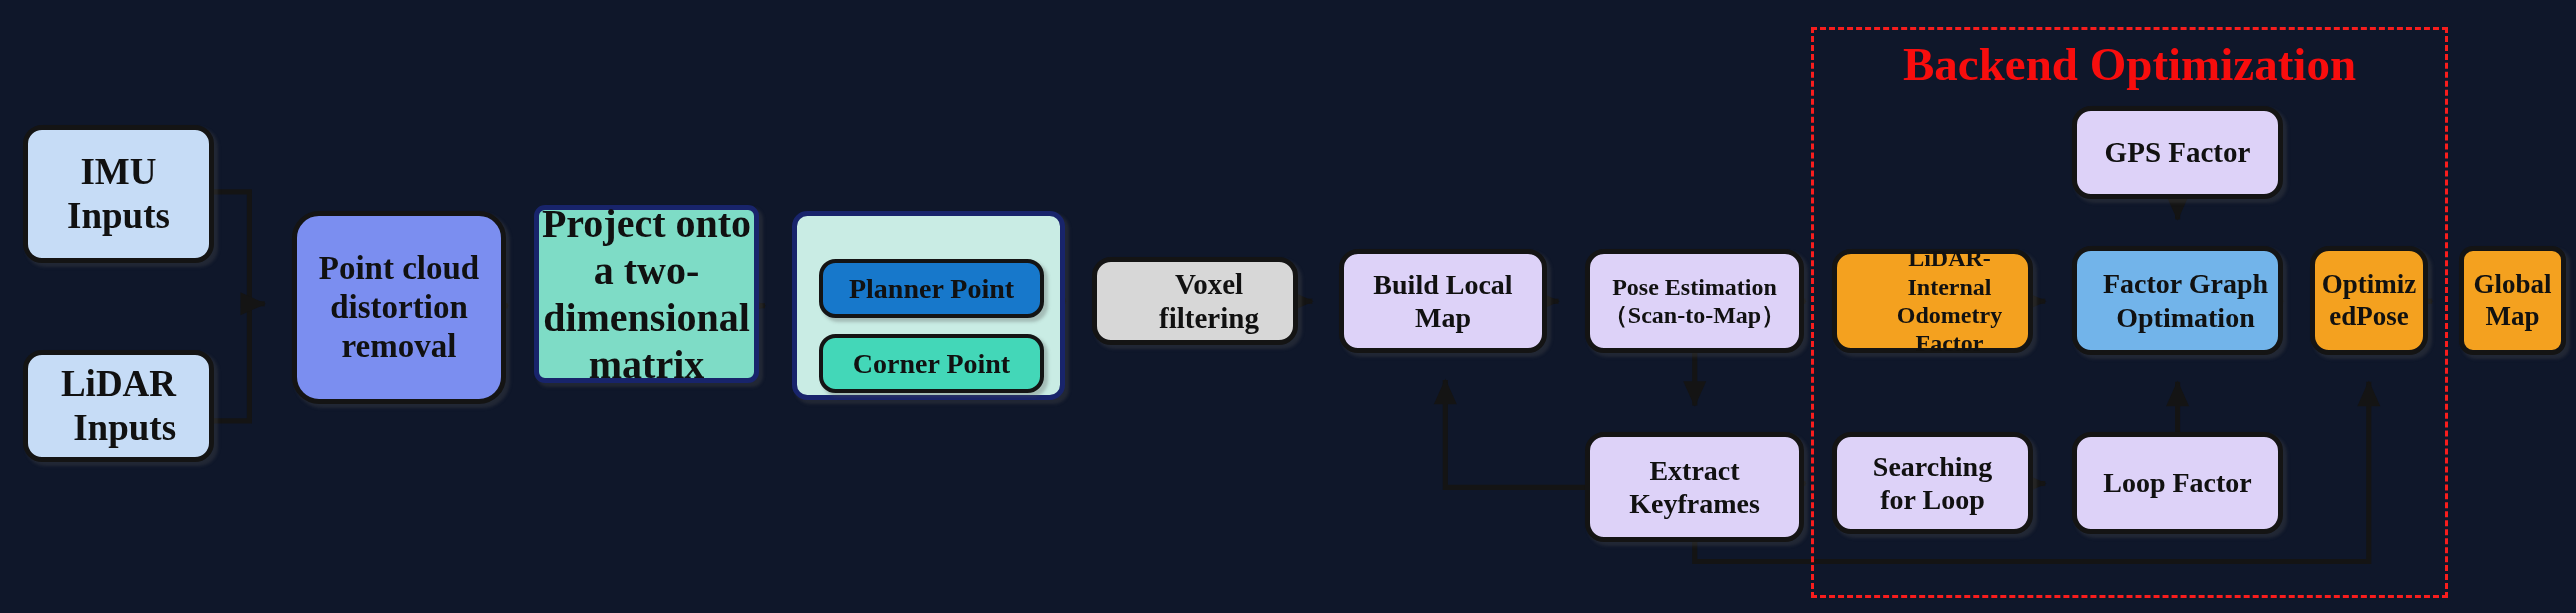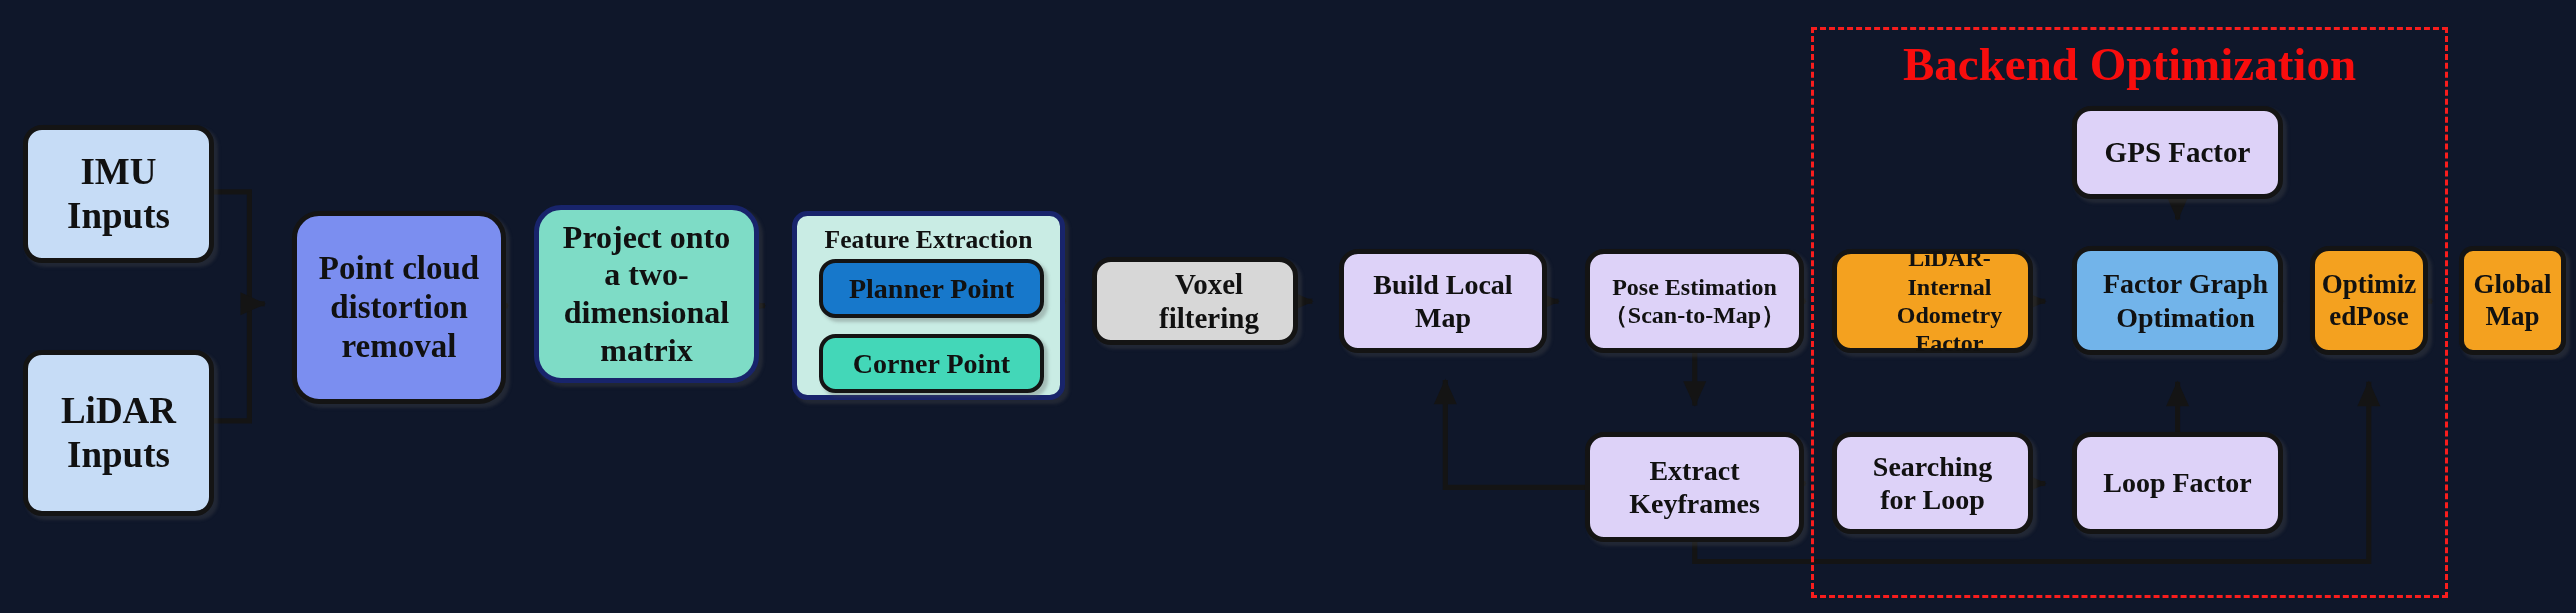--- a/index.html
+++ b/index.html
@@ -17,23 +17,23 @@
     text-align:center;
     font-weight:bold;color:#111111;
     white-space:pre-line;
     box-sizing:border-box;
     line-height:1.18;
     box-shadow:3.2px 3.8px 3.2px rgba(80,80,80,0.30);
   }
   .blk{border:5.1px solid #141414;border-radius:19px;}
   .navy{border:5.1px solid #18246b;border-radius:19px;}
   .n-imu        {left:23px;  top:125px; width:191px; height:138px; font-size:37px;}
-  .n-lidar      {left:23px;  top:350px; width:191px; height:166px; font-size:37px;}
+  .n-lidar      {left:23px;  top:350px; width:191px; height:112px; font-size:37px;text-align:right;}
   .n-pcd        {left:292px; top:211px; width:214px; height:193px; font-size:33px; border-radius:27px;}
-  .n-proj       {left:534px; top:205px; width:225px; height:178px; font-size:32px; border-radius:27px;}
+  .n-proj       {left:534px; top:205px; width:225px; height:178px; font-size:40px; border-radius:11px;}
   .n-feat       {left:792px;top:211px; width:273px; height:189px; border-radius:15.3px; display:block;}
   .n-feat-title {position:absolute;left:0;top:9px;width:100%;text-align:center;font-size:25.6px;font-weight:bold;}
   .n-planner    {left:22px;  top:43px;  width:225px; height:59px;  font-size:28px; position:absolute; border-width:4.5px; border-radius:16.6px;}
   .n-corner     {left:22px;  top:118px; width:225px; height:59px;  font-size:28px; position:absolute; border-width:4.5px; border-radius:16.6px;}
   .n-voxel      {left:1092px;top:257px; width:206px; height:88px; font-size:29px;padding-left:28px;}
   .n-blm        {left:1339px;top:249px; width:208px; height:104px; font-size:28px;}
   .n-pose       {left:1585px;top:249px; width:219px; height:104px; font-size:24px;}
   .n-liof       {left:1832px;top:249px; width:201px; height:104px; font-size:24px;}
   .n-gps        {left:2072px;top:106px; width:211px; height:93px; font-size:29px;}
   .n-fgo        {left:2072px;top:246px; width:211px; height:109px; font-size:28px;padding-left:16px;}
@@ -102,21 +102,20 @@
 Inputs</div>
   <div class="node blk n-pcd" style="background-color: rgb(123, 142, 240);">Point cloud
 distortion
 removal</div>
   <div class="node navy n-proj" style="background-color: rgb(126, 220, 198);">Project onto
 a two-
 dimensional
 matrix</div>
 
   <div class="node navy n-feat" style="background-color: rgb(201, 236, 228);">
-    <div class="n-feat-title">Feature Extraction</div>
     <div class="node blk n-planner" style="background-color: rgb(23, 120, 203);">Planner Point</div>
     <div class="node blk n-corner" style="background-color: rgb(67, 215, 184);">Corner Point</div>
   </div>
 
   <div class="node blk n-voxel" style="background-color: rgb(215, 215, 215);">Voxel filtering</div>
   <div class="node blk n-blm" style="background-color: rgb(221, 210, 248);">Build Local
 Map</div>
   <div class="node blk n-pose" style="background-color: rgb(221, 210, 248);">Pose Estimation
 （Scan-to-Map）</div>
   <div class="node blk n-liof" style="background-color: rgb(244, 161, 31); padding-left: 34px;">LiDAR-Internal

